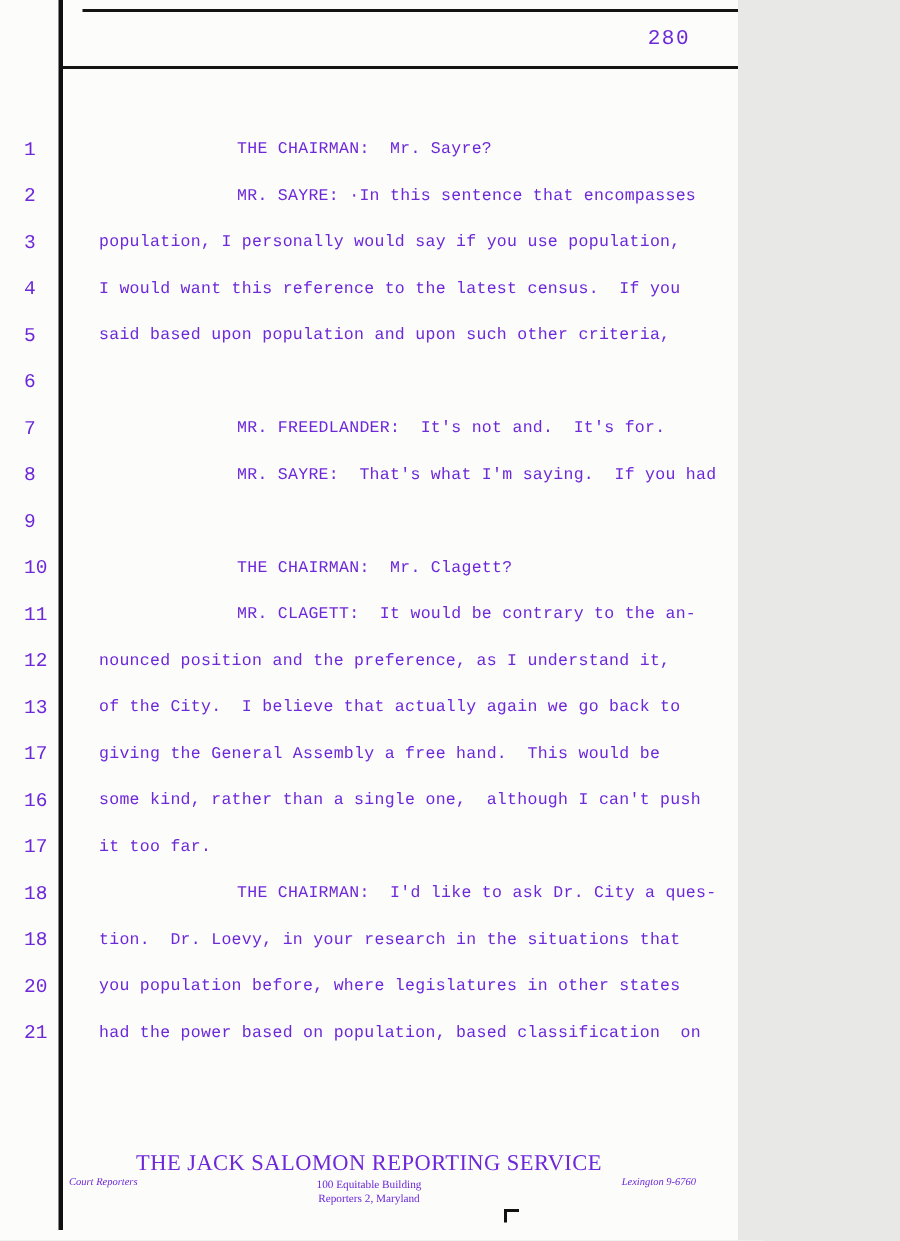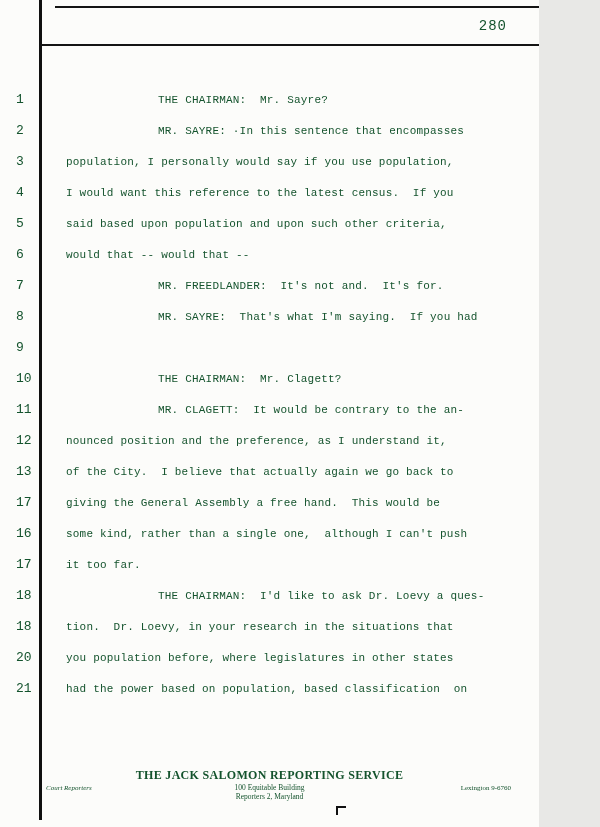--- a/index.html
+++ b/index.html
@@ -2,26 +2,26 @@
 <html><head>
 <meta charset="utf-8">
 <style>
   html, body {
     margin: 0;
     padding: 0;
     background: #e8e8e6;
   }
   .page {
     position: relative;
-    width: 539px;
+    width: 492px;
     height: 827px;
     background: #fcfcfa;
     overflow: hidden;
     font-family: "Liberation Mono", "DejaVu Sans Mono", monospace;
-    color: #14532d;
+    color: #6d28d9;
   }
   .edge-line-top {
     position: absolute;
     left: 55px;
     right: 0;
     top: 6px;
     height: 2px;
     background: #141414;
   }
   .binding-line {
@@ -86,22 +86,22 @@
   }
   .footer-center {
     position: absolute;
     left: 0;
     right: 0;
     top: 0;
     text-align: center;
     font-family: "Liberation Serif", "DejaVu Serif", serif;
   }
   .footer-center .svc {
-    font-size: 12px;
-    font-weight: bold;
+    font-size: 15px;
+    font-weight: normal;
     letter-spacing: 0.3px;
   }
   .footer-center .addr {
     font-size: 7.5px;
     line-height: 9px;
     text-align: center;
   }
   .footer-left {
     position: absolute;
     left: 46px;
@@ -109,20 +109,21 @@
     font-size: 7px;
     font-family: "Liberation Serif", "DejaVu Serif", serif;
     font-style: italic;
   }
   .footer-right {
     position: absolute;
     right: 28px;
     top: 16px;
     font-size: 7px;
     font-family: "Liberation Serif", "DejaVu Serif", serif;
+    font-style: italic;
   }
   .scan-artifact {
     position: absolute;
     left: 336px;
     top: 806px;
     width: 8px;
     height: 7px;
     border-left: 2px solid #111;
     border-top: 2px solid #111;
   }
@@ -154,21 +155,20 @@
       <div class="line-row">
         <span class="line-num">4</span>
         <span class="line-text">I would want this reference to the latest census.  If you</span>
       </div>
       <div class="line-row">
         <span class="line-num">5</span>
         <span class="line-text">said based upon population and upon such other criteria,</span>
       </div>
       <div class="line-row">
         <span class="line-num">6</span>
-        <span class="line-text">would that -- would that --</span>
       </div>
       <div class="line-row">
         <span class="line-num">7</span>
         <span class="line-text indent">MR. FREEDLANDER:  It's not and.  It's for.</span>
       </div>
       <div class="line-row">
         <span class="line-num">8</span>
         <span class="line-text indent">MR. SAYRE:  That's what I'm saying.  If you had</span>
       </div>
       <div class="line-row">
@@ -197,21 +197,21 @@
       <div class="line-row">
         <span class="line-num">16</span>
         <span class="line-text">some kind, rather than a single one,  although I can't push</span>
       </div>
       <div class="line-row">
         <span class="line-num">17</span>
         <span class="line-text">it too far.</span>
       </div>
       <div class="line-row">
         <span class="line-num">18</span>
-        <span class="line-text indent">THE CHAIRMAN:  I'd like to ask Dr. Loevy a ques-</span>
+        <span class="line-text indent">THE CHAIRMAN:  I'd like to ask Dr. City a ques-</span>
       </div>
       <div class="line-row">
         <span class="line-num">18</span>
         <span class="line-text">tion.  Dr. Loevy, in your research in the situations that</span>
       </div>
       <div class="line-row">
         <span class="line-num">20</span>
         <span class="line-text">you population before, where legislatures in other states</span>
       </div>
       <div class="line-row">

